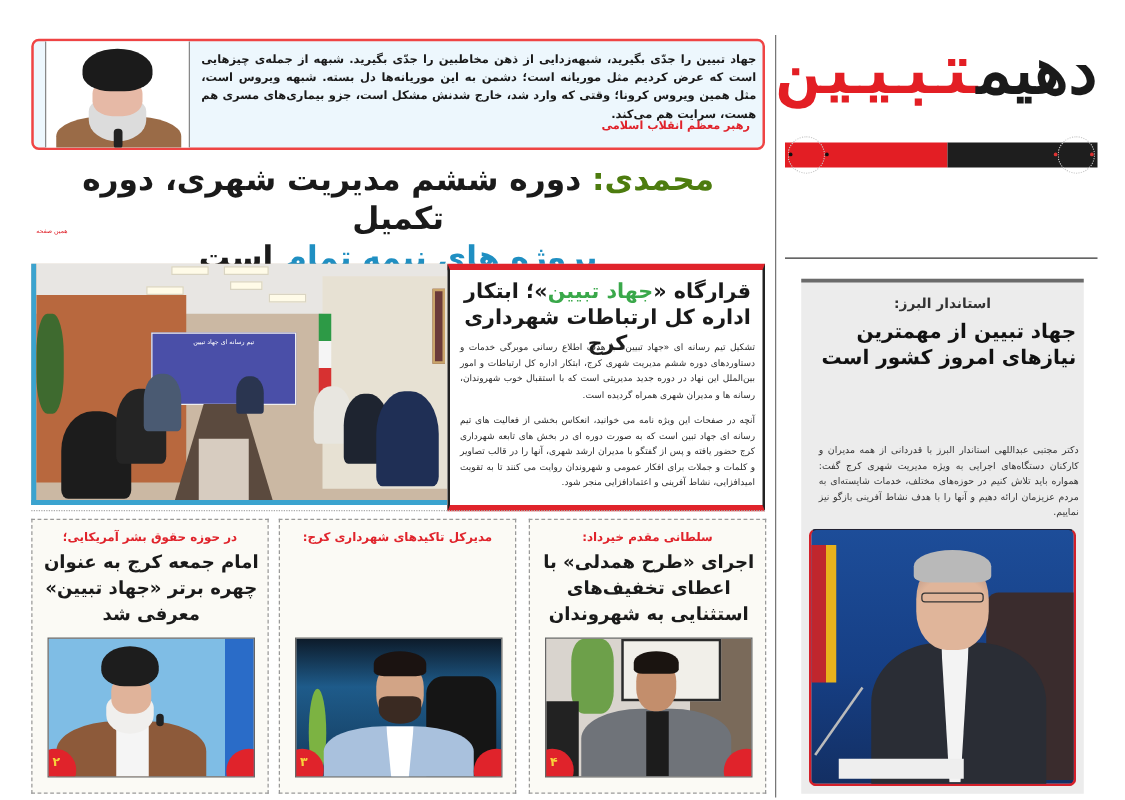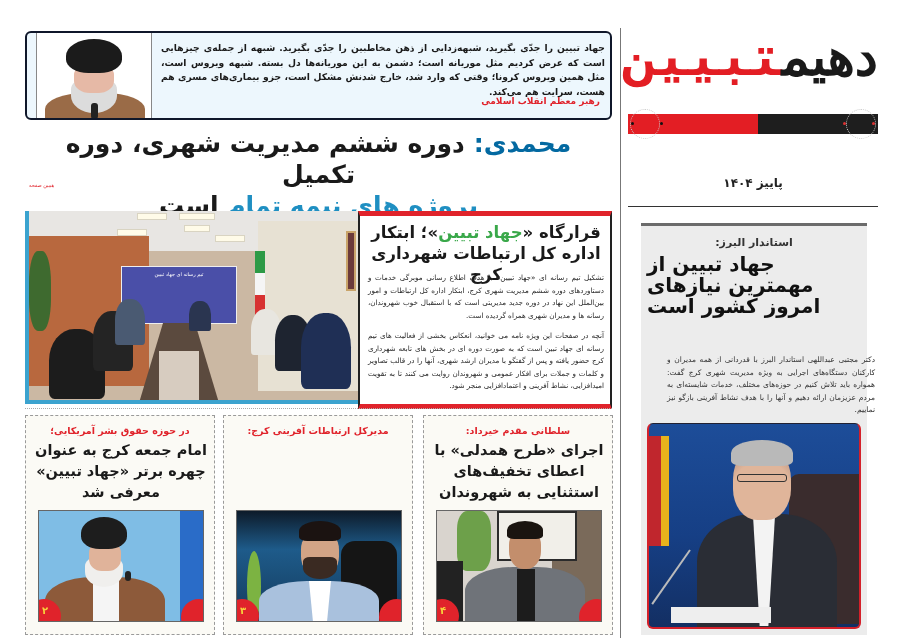--- a/index.html
+++ b/index.html
@@ -17,50 +17,50 @@
   .brand-bar .dot { position: absolute; width: 3px; height: 3px; border-radius: 50%; background: #111; top: 8px; }
   .brand-bar .ring { position: absolute; width: 30px; height: 30px; border: 1px dotted #c9c9c9; border-radius: 50%; top: -5px; }
   .tagline { position: absolute; left: 0; top: 128px; width: 250px; font-weight: bold; font-size: 12px; color: #d41f8c; text-align: center; direction: rtl; }
   .season { position: absolute; left: 0; top: 150px; width: 250px; font-weight: bold; font-size: 12px; color: #222; text-align: center; direction: rtl; }
   .masthead-rule { position: absolute; left: 628px; top: 206px; width: 250px; height: 1px; background: #333; }
   .col-divider { position: absolute; left: 620px; top: 28px; width: 1px; height: 610px; background: #777; }
 
   
   .gov-box { position: absolute; left: 641px; top: 223px; width: 226px; height: 412px; background: #ececec; border-top: 3px solid #6b6b6b; }
   .gov-kicker { position: absolute; top: 10px; left: 0; width: 100%; text-align: center; font-size: 11px; font-weight: bold; color: #333; direction: rtl; }
-  .gov-title { position: absolute; top: 28px; left: 6px; width: 214px; text-align: left; font-size: 20px; line-height: 21px; font-weight: bold; color: #111; direction: rtl; }
+  .gov-title { position: absolute; top: 28px; left: 6px; width: 214px; text-align: right; font-size: 16px; line-height: 21px; font-weight: bold; color: #111; direction: rtl; }
   .gov-lead { position: absolute; top: 80px; left: 10px; width: 208px; font-size: 8.5px; line-height: 13px; font-weight: bold; color: #222; direction: rtl; text-align: justify; text-decoration: underline; }
   .gov-lead .src { color: #d4202a; }
-  .gov-body { position: absolute; top: 128px; left: 26px; width: 208px; font-size: 7.5px; line-height: 12.5px; color: #333; direction: rtl; text-align: justify; }
+  .gov-body { position: absolute; top: 128px; left: 14px; width: 208px; font-size: 7.5px; line-height: 12.5px; color: #333; direction: rtl; text-align: justify; }
   .gov-page { position: absolute; top: 178px; left: 10px; font-size: 8px; font-weight: normal; color: #d4202a; direction: rtl; margin-top: 24px; }
   .gov-photo { position: absolute; top: 197px; left: 6px; width: 214px; height: 206px; border: 2px solid #d4202a; border-top: 1px solid #223; border-radius: 6px; overflow: hidden; background: linear-gradient(180deg,#1d4d99 0%, #163f85 55%, #132f63 100%); }
   .gov-photo .flag { position: absolute; left: 0; top: 12px; width: 20px; height: 110px; background: linear-gradient(90deg,#c0262d 0 60%, #e8b21c 60% 100%); }
   .gov-photo .chair { position: absolute; right: 0; top: 50px; width: 70px; height: 150px; background: #3a2c2d; border-radius: 10px 0 0 0; }
   .gov-photo .head { position: absolute; left: 84px; top: 22px; width: 58px; height: 74px; border-radius: 45% 45% 42% 42%; background: radial-gradient(circle at 50% 60%, #e0b59a 0 55%, #c9a38e 70%); }
   .gov-photo .hair { position: absolute; left: 82px; top: 16px; width: 62px; height: 26px; border-radius: 50% 50% 20% 20%; background: #b9b9b9; }
   .gov-photo .glasses { position: absolute; left: 88px; top: 50px; width: 50px; height: 8px; border: 1.5px solid #333; border-radius: 3px; }
   .gov-photo .suit { position: absolute; left: 48px; top: 90px; width: 140px; height: 120px; border-radius: 40% 40% 0 0; background: #2a2d35; }
   .gov-photo .shirt { position: absolute; left: 104px; top: 92px; width: 22px; height: 110px; background: #f3f3f3; clip-path: polygon(0 0,100% 0,70% 100%,30% 100%); }
   .gov-photo .mic { position: absolute; left: 40px; top: 126px; width: 2px; height: 66px; background: #bbb; transform: rotate(35deg); transform-origin: top; }
   .gov-photo .paper { position: absolute; left: 22px; bottom: 4px; width: 100px; height: 16px; background: #eee; }
 
   
-  .quote-box { position: absolute; left: 25px; top: 31px; width: 587px; height: 89px; background: #edf7fd; border: 2px solid #0f172a; border-radius: 6px; overflow: hidden; }
+  .quote-box { position: absolute; left: 25px; top: 31px; width: 587px; height: 89px; background: #edf7fd; border: 2px solid #ef4444; border-radius: 6px; overflow: hidden; }
   .quote-photo { position: absolute; left: 9px; top: 0; width: 116px; height: 86px; border-left: 1px solid #888; border-right: 1px solid #888; background: #ffffff; overflow: hidden; }
   .quote-photo .turban { position: absolute; left: 29px; top: 6px; width: 56px; height: 34px; border-radius: 50% 50% 40% 40%; background: #1b1b1b; }
   .quote-photo .face { position: absolute; left: 37px; top: 30px; width: 40px; height: 30px; border-radius: 40%; background: #e6b9a6; }
   .quote-photo .beard { position: absolute; left: 34px; top: 46px; width: 46px; height: 34px; border-radius: 30% 30% 50% 50%; background: #dcdcdc; }
   .quote-photo .robe { position: absolute; left: 8px; top: 60px; width: 100px; height: 40px; border-radius: 40% 40% 0 0; background: #9a6b47; }
   .quote-photo .mic { position: absolute; left: 54px; top: 70px; width: 7px; height: 16px; border-radius: 3px; background: #222; }
   .quote-text { position: absolute; left: 134px; top: 8px; width: 444px; font-size: 9.2px; line-height: 14.5px; font-weight: bold; color: #1a1a1a; direction: rtl; text-align: justify; }
   .quote-author { position: absolute; right: 10px; top: 63px; font-size: 9px; font-weight: bold; color: #e0232b; direction: rtl; }
 
   
   .headline { position: absolute; left: 25px; top: 128px; width: 587px; text-align: center; direction: rtl; font-weight: bold; font-size: 25px; line-height: 31px; color: #1a1a1a; }
-  .headline .hl-red { color: #0369a1; }
+  .headline .hl-red { color: #4d7c0f; }
   .headline .hl-blue { color: #1f8fc2; }
   .byline { position: absolute; left: 29px; top: 182px; font-size: 5px; color: #e0232b; direction: rtl; }
 
   
   .lead-photo { position: absolute; left: 25px; top: 211px; width: 333px; height: 193px; border-left: 4px solid #3ba3cf; border-bottom: 4px solid #3ba3cf; overflow: hidden; background: #cbb8a3; }
   .lp-ceiling { position: absolute; left: 0; top: 0; width: 100%; height: 40px; background: #e8e6e3; }
   .lp-light { position: absolute; height: 7px; background: #fffbe8; border: 1px solid #d9d4c2; }
   .lp-wall-l { position: absolute; left: 0; top: 25px; width: 120px; height: 150px; background: #b8683e; }
   .lp-wall-r { position: absolute; right: 0; top: 10px; width: 100px; height: 170px; background: #e7e1d3; }
   .lp-banner { position: absolute; left: 92px; top: 55px; width: 116px; height: 58px; background: #4a4fa8; border: 1px solid #eee; }
@@ -126,21 +126,20 @@
   <div class="brand-bar">
     <div class="red"></div>
     <div class="black"></div>
     <span class="ring" style="left:2px"></span>
     <span class="ring" style="right:2px"></span>
     <span class="dot" style="left:3px"></span>
     <span class="dot" style="left:32px"></span>
     <span class="dot" style="right:32px;background:#d33"></span>
     <span class="dot" style="right:3px;background:#d33"></span>
   </div>
-  <div class="season">پاییز ۱۴۰۴</div>
 </div>
 <div class="masthead-rule"></div>
 
 <div class="gov-box">
   <div class="gov-kicker">استاندار البرز:</div>
   <div class="gov-title">جهاد تبیین از مهمترین نیازهای امروز کشور است</div>
   <div class="gov-body">دکتر مجتبی عبداللهی استاندار البرز با قدردانی از همه مدیران و کارکنان دستگاه‌های اجرایی به ویژه مدیریت شهری کرج گفت: همواره باید تلاش کنیم در حوزه‌های مختلف، خدمات شایسته‌ای به مردم عزیزمان ارائه دهیم و آنها را با هدف نشاط آفرینی بازگو نیز نماییم.</div>
   <div class="gov-page">ص ۲</div>
   <div class="gov-photo">
     <div class="flag"></div>
@@ -229,21 +228,21 @@
     <div class="face"></div>
     <div class="hair"></div>
     <div class="card-num">
         <span>۴</span>
       </div>
     <div class="card-corner"></div>
   </div>
 </div>
 
 <div class="card" style="left:223px">
-  <div class="card-kicker">مدیرکل ارتباطات آفرینی کرج:</div>
+  <div class="card-kicker">مدیرکل تاکیدهای شهرداری کرج:</div>
   <div class="card-photo p-pr">
     <div class="plant"></div>
     <div class="chair"></div>
     <div class="suit"></div>
     <div class="shirt"></div>
     <div class="face"></div>
     <div class="beard"></div>
     <div class="hair"></div>
     <div class="card-num">
         <span>۳</span>

